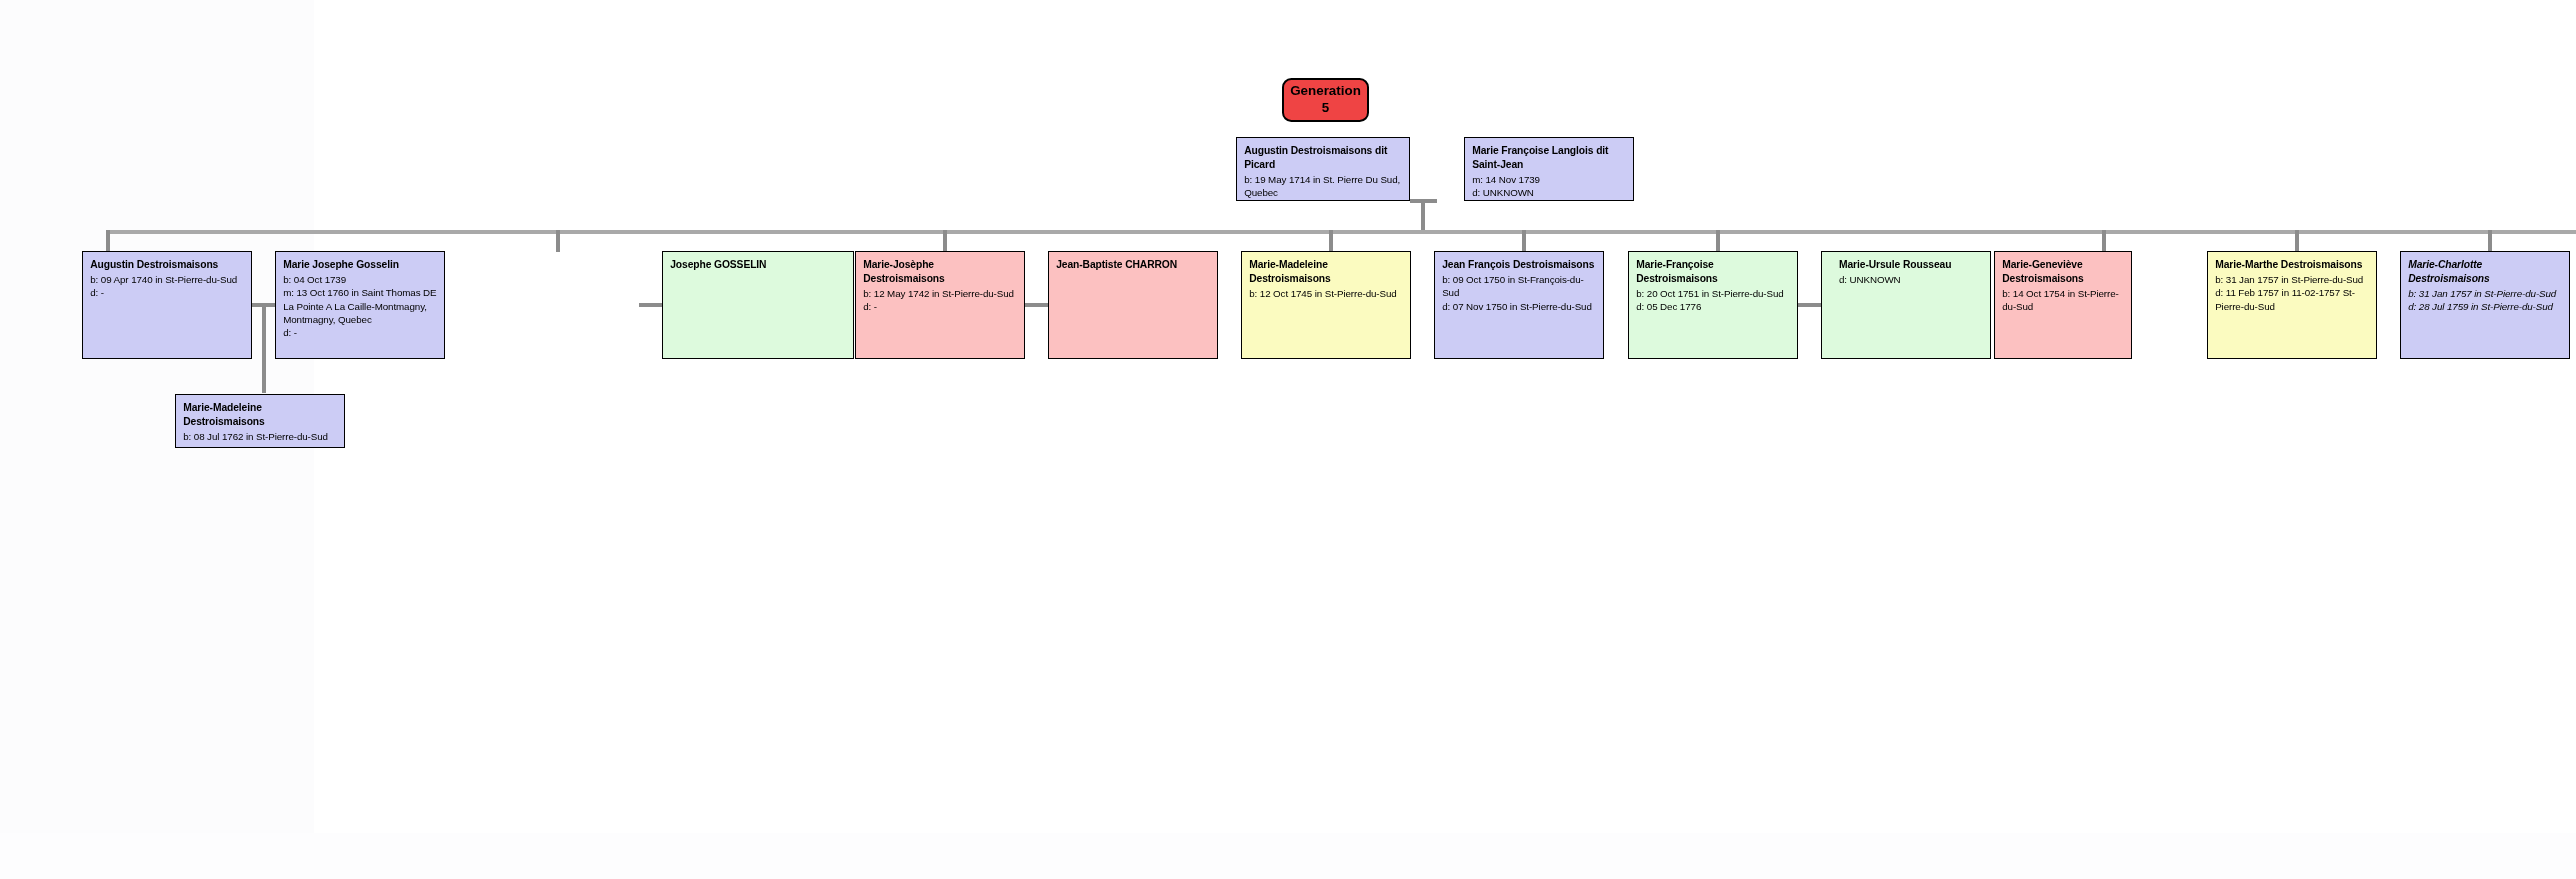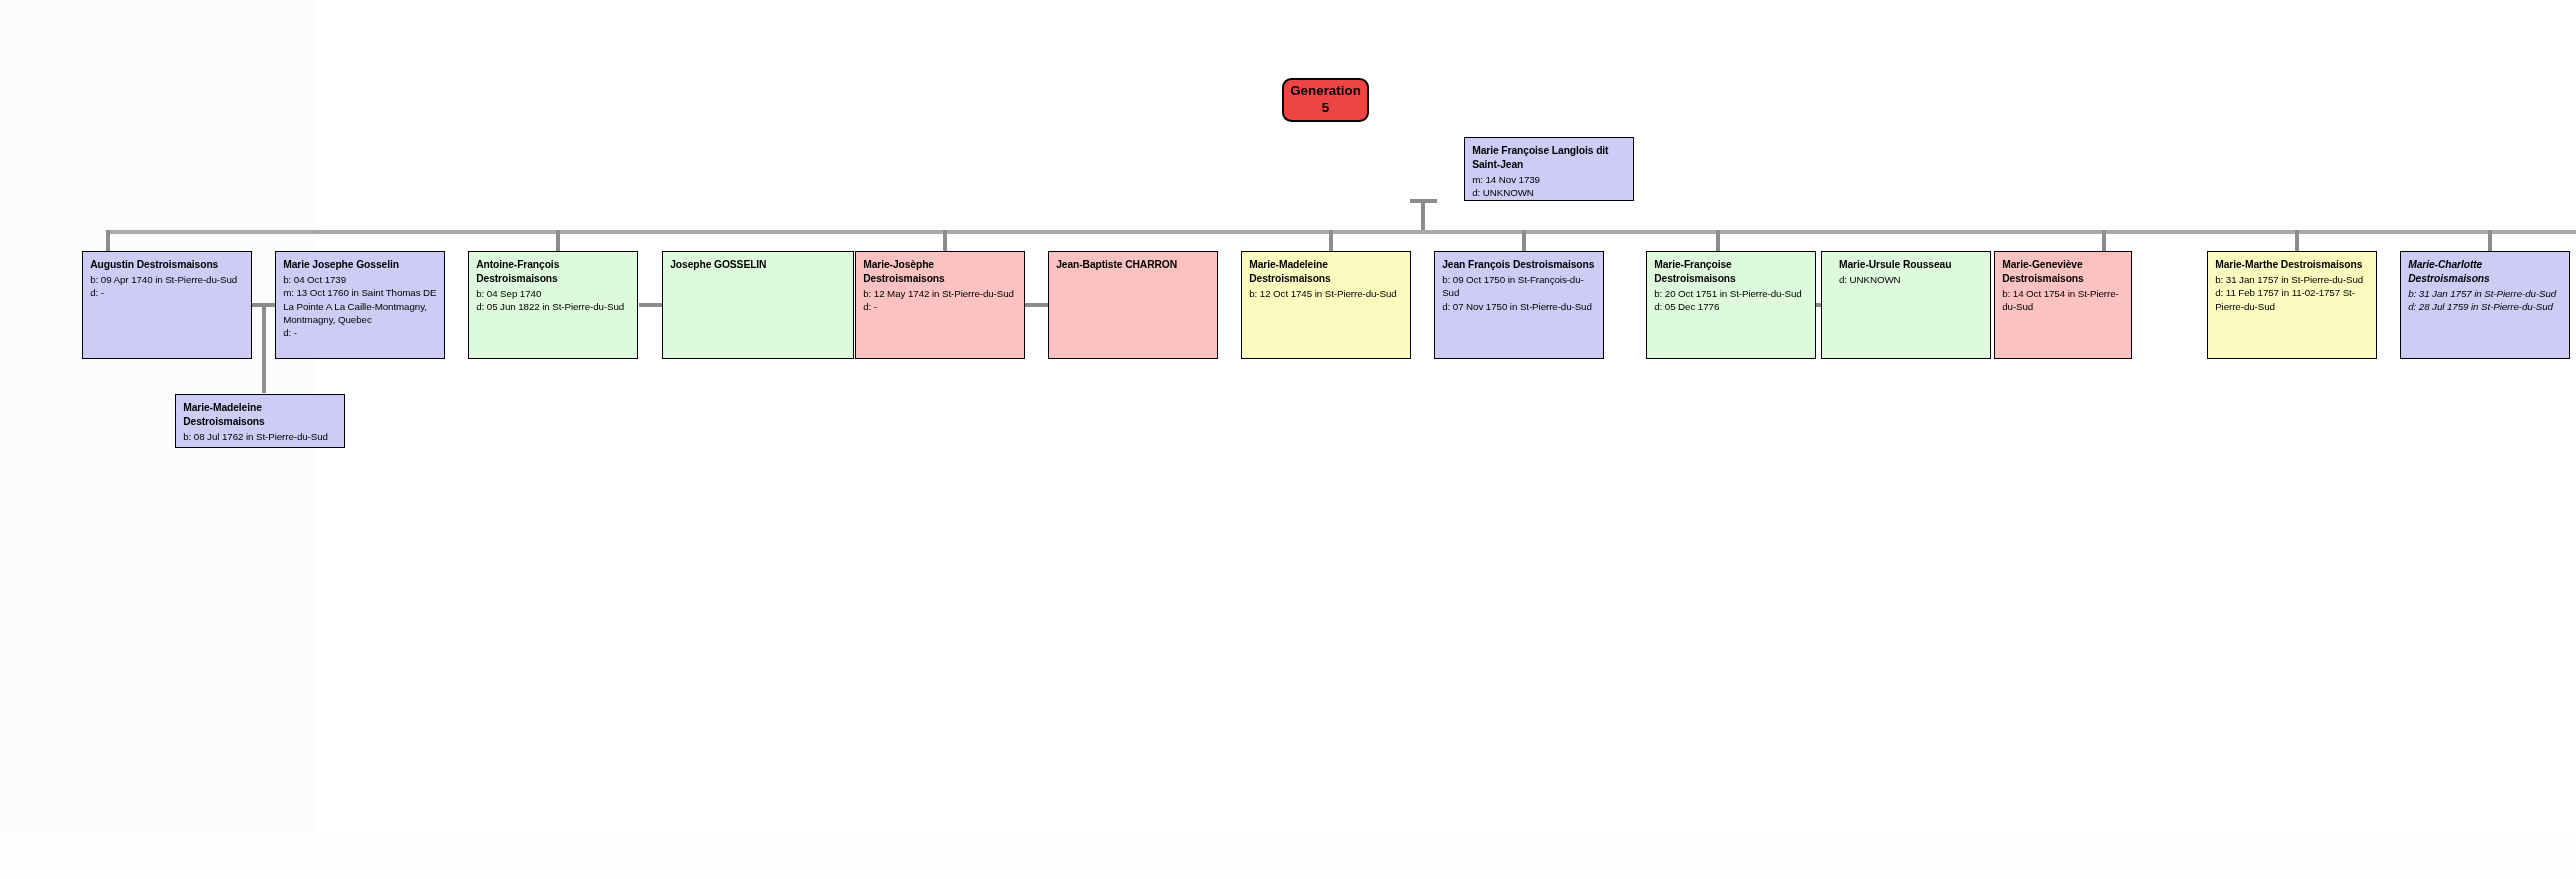--- a/index.html
+++ b/index.html
@@ -133,20 +133,27 @@
   <div class="ln ln-h" style="left:1025px; top:303px; width:27px;"></div>
   <div class="ln ln-h" style="left:1798px; top:303px; width:27px;"></div>
 
   <div class="ln ln-v" style="left:262px; top:303px; height:90px;"></div>
 
   <div class="gen-box" style="left:1282px; top:78px; width:87px; height:44px;">
     <span>Generation</span>
     <span>5</span>
   </div>
 
+  <div class="card c-purple" style="left:1236px; top:137px; width:174px; height:64px;">
+    <div class="card-inner">
+      <div class="nm">Augustin Destroismaisons dit Picard</div>
+      <div class="ev">b: 19 May 1714 in St. Pierre Du Sud, Quebec</div>
+      <div class="ev">d: 1793</div>
+    </div>
+  </div>
 
   <div class="card c-purple" style="left:1464px; top:137px; width:170px; height:64px;">
     <div class="card-inner">
       <div class="nm">Marie Françoise Langlois dit Saint-Jean</div>
       <div class="ev">m: 14 Nov 1739</div>
       <div class="ev">d: UNKNOWN</div>
     </div>
   </div>
 
   <div class="card c-purple" style="left:82px; top:251px; width:170px; height:108px;">
@@ -159,27 +166,20 @@
 
   <div class="card c-purple" style="left:275px; top:251px; width:170px; height:108px;">
     <div class="card-inner">
       <div class="nm">Marie Josephe Gosselin</div>
       <div class="ev">b: 04 Oct 1739</div>
       <div class="ev">m: 13 Oct 1760 in Saint Thomas DE La Pointe A La Caille-Montmagny, Montmagny, Quebec</div>
       <div class="ev">d: -</div>
     </div>
   </div>
 
-  <div class="card c-green" style="left:468px; top:251px; width:170px; height:108px;">
-    <div class="card-inner">
-      <div class="nm">Antoine-François Destroismaisons</div>
-      <div class="ev">b: 04 Sep 1740</div>
-      <div class="ev">d: 05 Jun 1822 in St-Pierre-du-Sud</div>
-    </div>
-  </div>
 
   <div class="card c-green" style="left:662px; top:251px; width:192px; height:108px;">
     <div class="card-inner">
       <div class="nm">Josephe GOSSELIN</div>
     </div>
   </div>
 
   <div class="card c-pink" style="left:855px; top:251px; width:170px; height:108px;">
     <div class="card-inner">
       <div class="nm">Marie-Josèphe Destroismaisons</div>
@@ -202,21 +202,21 @@
   </div>
 
   <div class="card c-purple" style="left:1434px; top:251px; width:170px; height:108px;">
     <div class="card-inner">
       <div class="nm">Jean François Destroismaisons</div>
       <div class="ev">b: 09 Oct 1750 in St-François-du-Sud</div>
       <div class="ev">d: 07 Nov 1750 in St-Pierre-du-Sud</div>
     </div>
   </div>
 
-  <div class="card c-green" style="left:1628px; top:251px; width:170px; height:108px;margin-left:18px;">
+  <div class="card c-green" style="left:1628px; top:251px; width:170px; height:108px;">
     <div class="card-inner">
       <div class="nm">Marie-Françoise Destroismaisons</div>
       <div class="ev">b: 20 Oct 1751 in St-Pierre-du-Sud</div>
       <div class="ev">d: 05 Dec 1776</div>
     </div>
   </div>
 
   <div class="card c-green" style="left:1821px; top:251px; width:170px; height:108px;padding-left:17px;">
     <div class="card-inner">
       <div class="nm">Marie-Ursule Rousseau</div>

